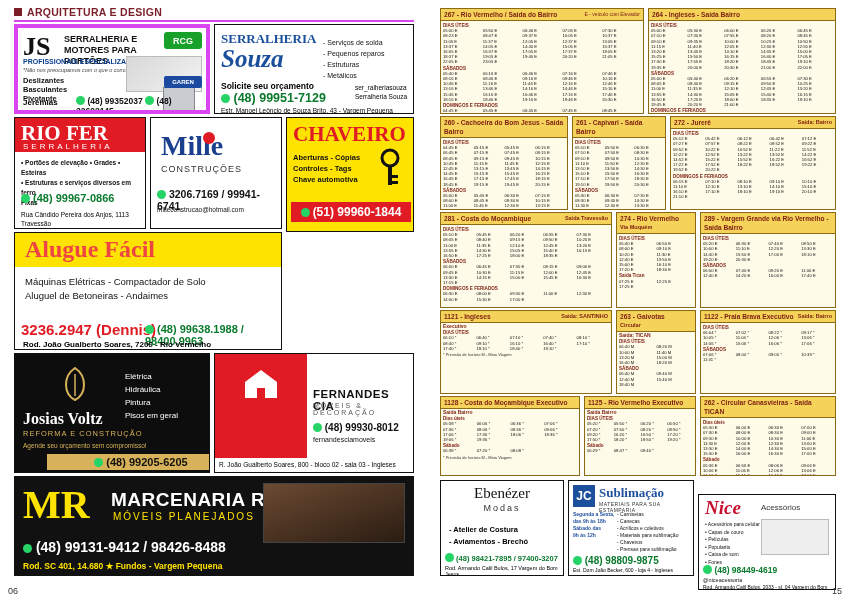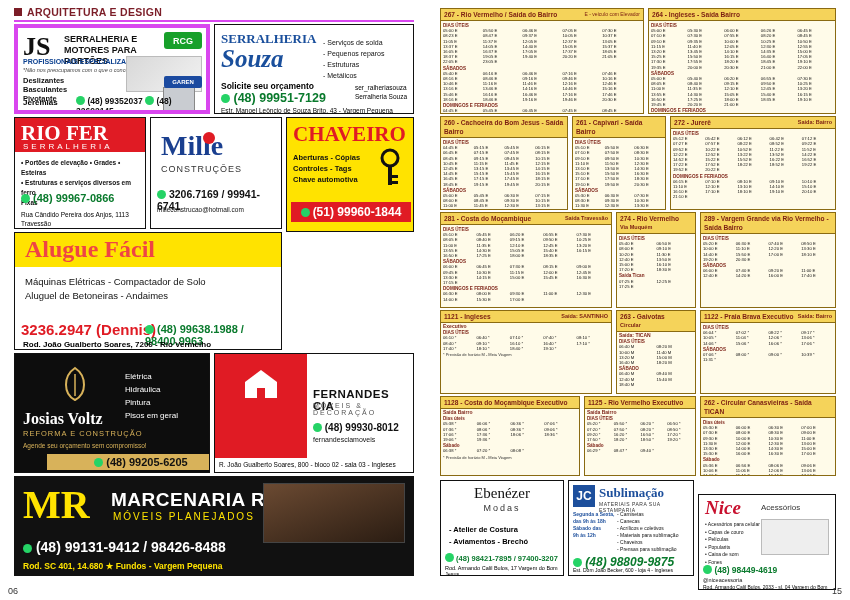--- a/index.html
+++ b/index.html
@@ -1038,21 +1038,21 @@
         <div>- Materiais para sublimação</div>
         <div>- Chaveiros</div>
         <div>- Prensas para sublimação</div>
       </div>
       <div style="position:absolute;left:4px;top:30px;width:42px;font-size:5px;line-height:7px;color:#1d4f9c;font-weight:bold;">
         <div>Segunda a Sexta,</div>
         <div style="white-space:pre-line">das 9h às 18h
 Sábado das
 9h às 12h</div>
       </div>
-      <div style="position:absolute;left:4px;top:74px;font-size:12px;font-weight:bold;color:#0a7a2d;font-style:italic;">
+      <div style="position:absolute;left:4px;top:74px;font-size:10px;font-weight:bold;color:#0a7a2d;">
         <span class="wa"></span>
         <span>(48) 98809-9875</span>
       </div>
       <div style="position:absolute;left:4px;top:86px;font-size:5px;">Est. Dom João Becker, 600 - loja 4 - Ingleses</div>
     </div>
 
     <div class="rad" style="left:272px;top:480px;width:138px;height:96px;margin-top:14px;">
       <div style="position:absolute;left:6px;top:2px;font-family:'Liberation Serif',serif;font-size:19px;font-weight:bold;color:#c8102e;font-style:italic;">Nice</div>
       <div style="position:absolute;left:62px;top:8px;font-size:8px;color:#333;">Acessórios</div>
       <div style="position:absolute;left:6px;top:26px;font-size:5px;line-height:7.5px;color:#111;">

